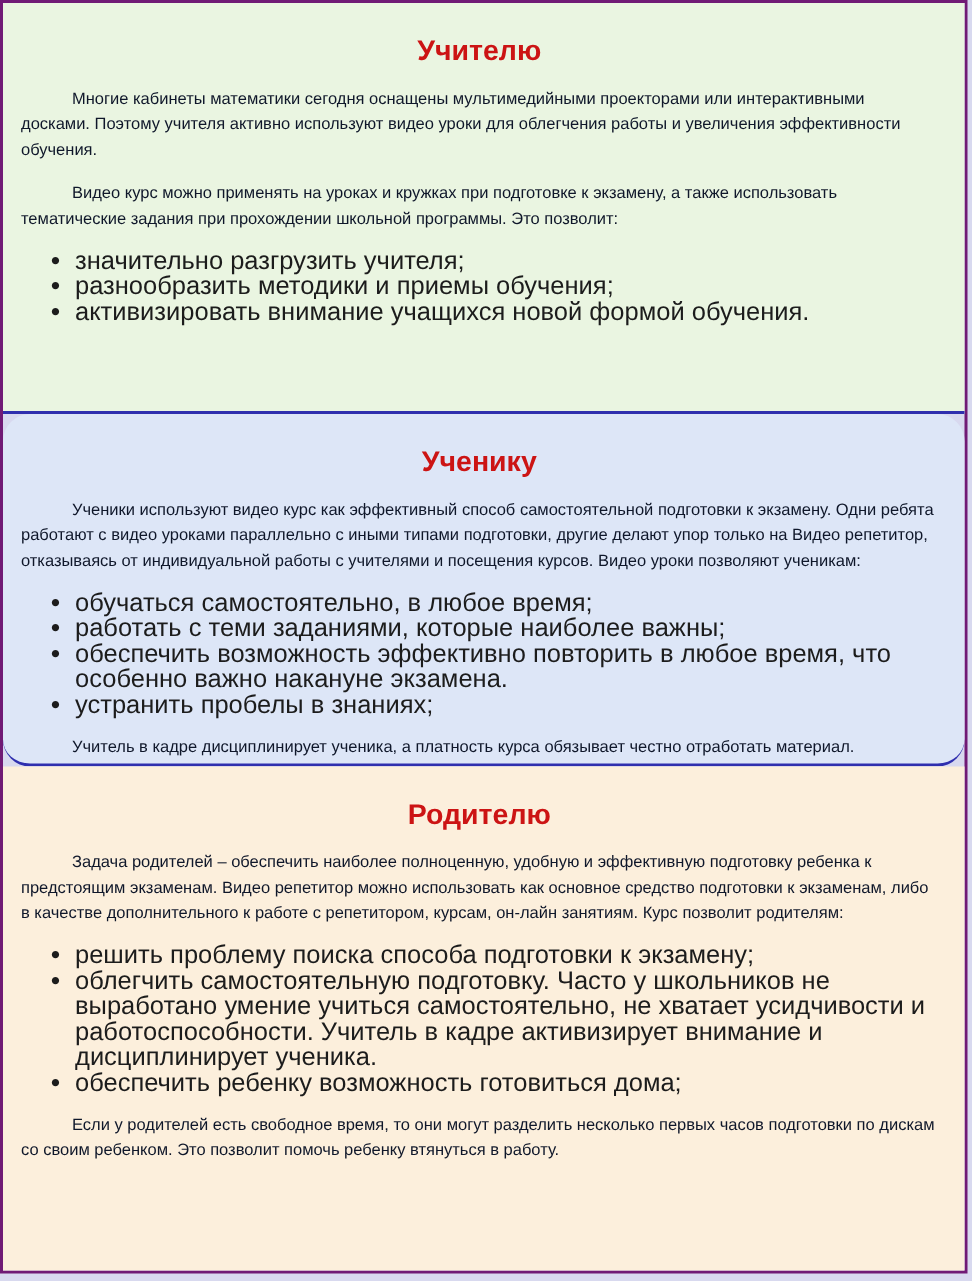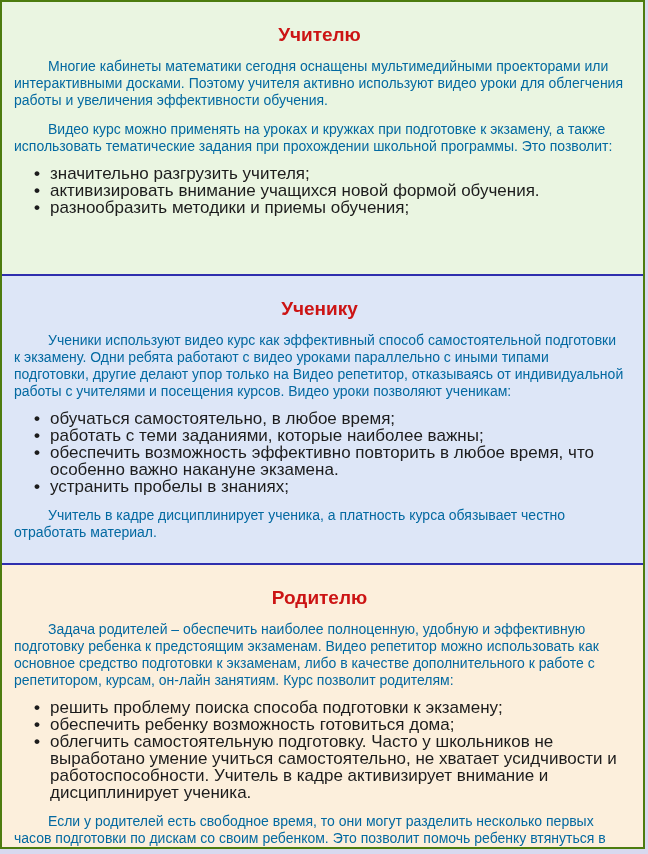--- a/index.html
+++ b/index.html
@@ -7,46 +7,46 @@
     width: 648px; height: 854px;
     background: #d8d9ef;
     font-family: "Liberation Sans", "DejaVu Sans", sans-serif;
     position: relative;
     overflow: hidden;
   }
   .page {
     position: absolute; top: 0; left: 0;
     width: 645px; height: 849px;
     box-sizing: border-box;
-    border: 2px solid #4d7c0f;
+    border: 2px solid #701a75;
     box-shadow: -1px -1px 0 0 #15151f;
     display: flex; flex-direction: column;
   }
   .sec {
     box-sizing: border-box;
     padding: 0 18px 0 12px;
     overflow: hidden;
     border-bottom: 2px solid #2f2fae;
   }
   .sec:last-child { border-bottom: none; flex: 1; }
   .sec-teacher { height: 274px; }
-  .sec-student { height: 289px; }
+  .sec-student { height: 235px; border-radius: 18px; }
   h2.title {
     margin: 22px 0 0 0;
     text-align: center;
     font-size: 19px;
     line-height: 22px;
     font-weight: bold;
     color: #cc1414;
   }
   p {
     margin: 12px 0 0 0;
-    font-size: 14px;
+    font-size: 11px;
     line-height: 17px;
-    color: #0369a1;
+    color: #0f172a;
     text-indent: 34px;
   }
   ul {
     margin: 10px 0 0 0;
     padding: 0 0 0 20px;
     list-style: none;
   }
   li {
     position: relative;
     padding-left: 16px;
@@ -65,41 +65,41 @@
 <body>
 
 <div class="page">
 
   <section class="sec sec-teacher" style="background-color: rgb(234, 245, 225);">
     <h2 class="title">Учителю</h2>
     <p>Многие кабинеты математики сегодня оснащены мультимедийными проекторами или интерактивными досками. Поэтому учителя активно используют видео уроки для облегчения работы и увеличения эффективности обучения.</p>
     <p>Видео курс можно применять на уроках и кружках при подготовке к экзамену, а также использовать тематические задания при прохождении школьной программы. Это позволит:</p>
     <ul>
       <li>значительно разгрузить учителя;</li>
+      <li>разнообразить методики и приемы обучения;</li>
       <li>активизировать внимание учащихся новой формой обучения.</li>
-      <li>разнообразить методики и приемы обучения;</li>
     </ul>
   </section>
 
   <section class="sec sec-student" style="background-color: rgb(221, 230, 247);">
     <h2 class="title">Ученику</h2>
     <p>Ученики используют видео курс как эффективный способ самостоятельной подготовки к экзамену. Одни ребята работают с видео уроками параллельно с иными типами подготовки, другие делают упор только на Видео репетитор, отказываясь от индивидуальной работы с учителями и посещения курсов. Видео уроки позволяют ученикам:</p>
     <ul>
       <li>обучаться самостоятельно, в любое время;</li>
       <li>работать с теми заданиями, которые наиболее важны;</li>
       <li>обеспечить возможность эффективно повторить в любое время, что особенно важно накануне экзамена.</li>
       <li>устранить пробелы в знаниях;</li>
     </ul>
     <p>Учитель в кадре дисциплинирует ученика, а платность курса обязывает честно отработать материал.</p>
   </section>
 
   <section class="sec sec-parent" style="background-color: rgb(252, 239, 220);">
     <h2 class="title">Родителю</h2>
     <p>Задача родителей – обеспечить наиболее полноценную, удобную и эффективную подготовку ребенка к предстоящим экзаменам. Видео репетитор можно использовать как основное средство подготовки к экзаменам, либо в качестве дополнительного к работе с репетитором, курсам, он-лайн занятиям. Курс позволит родителям:</p>
     <ul>
       <li>решить проблему поиска способа подготовки к экзамену;</li>
+      <li>облегчить самостоятельную подготовку. Часто у школьников не выработано умение учиться самостоятельно, не хватает усидчивости и работоспособности. Учитель в кадре активизирует внимание и дисциплинирует ученика.</li>
       <li>обеспечить ребенку возможность готовиться дома;</li>
-      <li>облегчить самостоятельную подготовку. Часто у школьников не выработано умение учиться самостоятельно, не хватает усидчивости и работоспособности. Учитель в кадре активизирует внимание и дисциплинирует ученика.</li>
     </ul>
     <p>Если у родителей есть свободное время, то они могут разделить несколько первых часов подготовки по дискам со своим ребенком. Это позволит помочь ребенку втянуться в работу.</p>
   </section>
 
 </div>
 
 </body></html>

